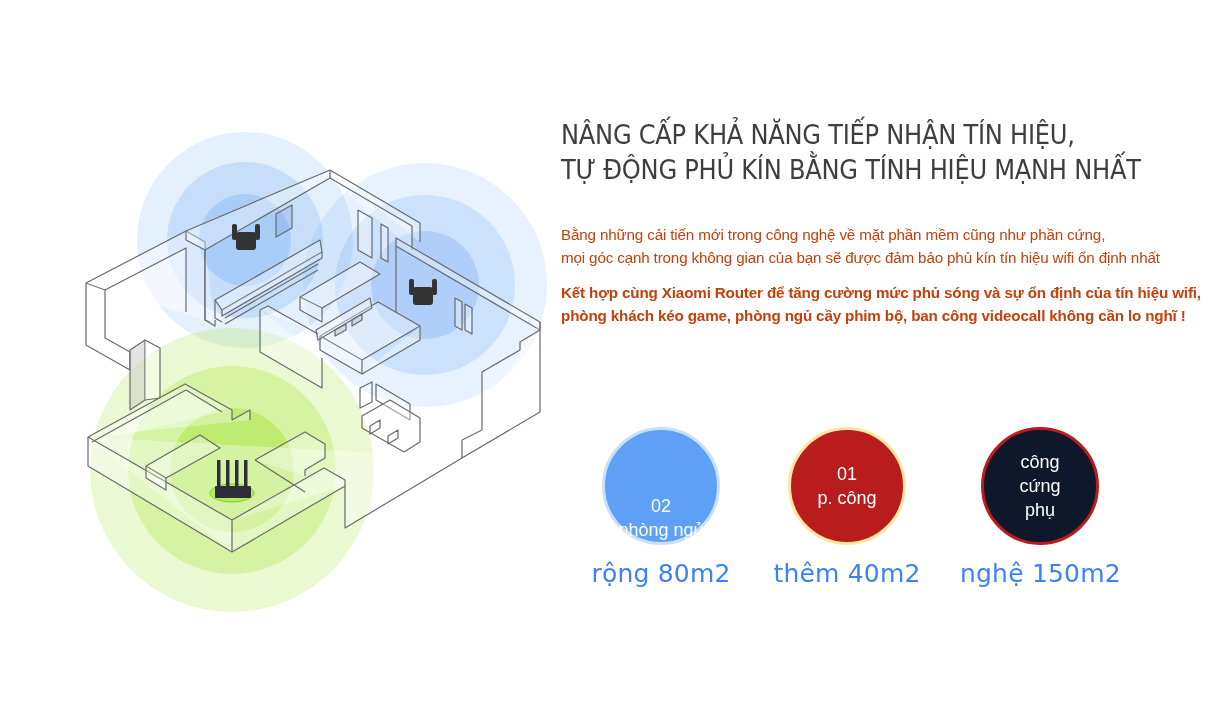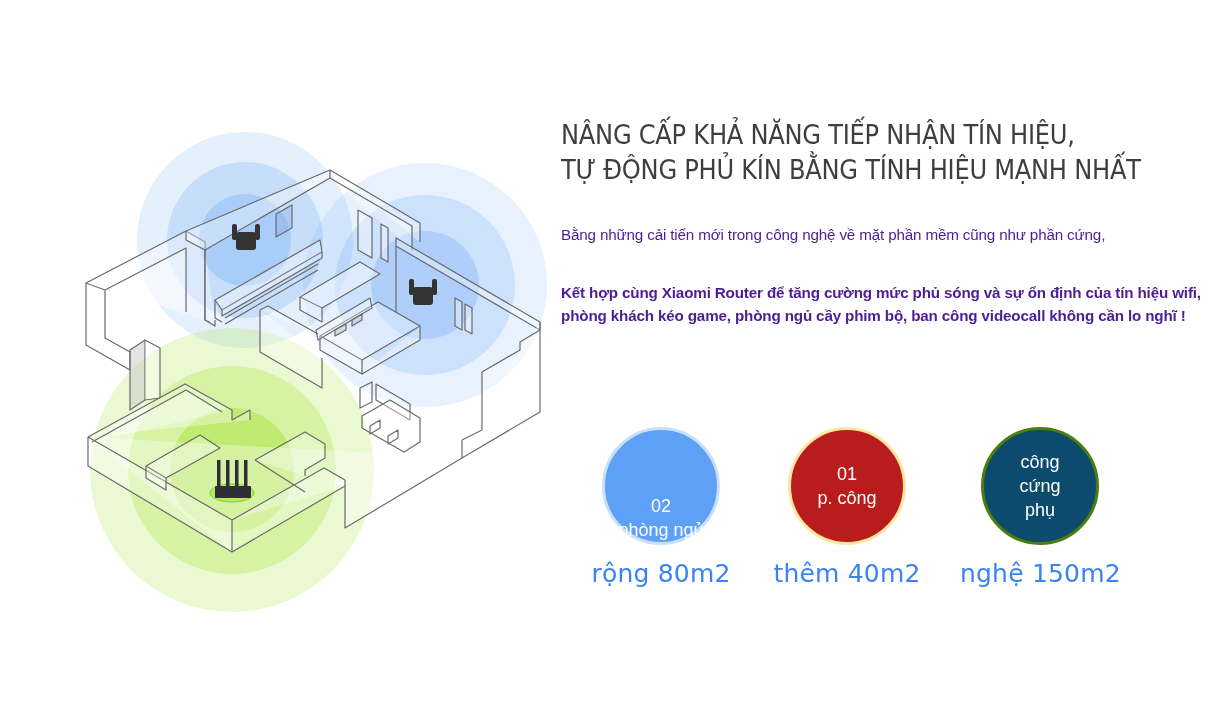--- a/index.html
+++ b/index.html
@@ -5,32 +5,32 @@
     html, body { margin: 0; padding: 0; background: #ffffff; }
     body { width: 1226px; height: 710px; position: relative; overflow: hidden;
            font-family: "Liberation Sans", "DejaVu Sans", sans-serif; color: #444; }
     .illustration { position: absolute; left: 60px; top: 100px; width: 500px; height: 530px; }
     .headline { position: absolute; left: 561px; top: 118px; margin: 0;
                 font-family: "DejaVu Sans", sans-serif; font-weight: normal;
                 font-size: 26px; line-height: 35px; color: #3e3e3e; letter-spacing: -0.3px;
                 transform: scaleX(0.93); transform-origin: left top; white-space: nowrap; }
     .headline span { display: block; }
     .para { position: absolute; left: 561px; margin: 0; font-size: 15.2px; line-height: 23px;
-            color: #4c1d95; white-space: nowrap; letter-spacing: -0.15px; }
+            color: #c2410c; white-space: nowrap; letter-spacing: -0.15px; }
     .para span { display: block; }
     .para1 { top: 223px; }
     .para2 { top: 281px; font-weight: bold; }
     .stat { position: absolute; top: 427px; width: 160px; text-align: center; }
     .circle { width: 118px; height: 118px; border-radius: 50%; margin: 0 auto;
               display: flex; flex-direction: column; align-items: center; justify-content: center;
               color: #ffffff; font-size: 18px; line-height: 24px; box-sizing: border-box; }
     .circle span { display: block; }
     .c-blue { background: #5ea0f5; border: 3px solid #c9e0fb; justify-content: flex-end; }
     .c-yellow { background: #b91c1c; border: 3px solid #ffe7a3; }
-    .c-green { background: #0c4a6e; border: 3px solid #4d7c0f; }
+    .c-green { background: #0f172a; border: 3px solid #b91c1c; }
     .caption { margin-top: 14px; font-family: "DejaVu Sans", sans-serif; font-size: 25px;
                color: #3b82f6; white-space: nowrap; letter-spacing: 0.2px; }
   </style>
 </head>
 <body>
 
 <svg class="illustration" viewBox="60 100 500 530" xmlns="http://www.w3.org/2000/svg">
 
   <g>
     <circle cx="245" cy="240" r="108" fill="#5ea0f5" opacity="0.16"></circle>
@@ -136,20 +136,21 @@
   </g>
 </svg>
 
 <h1 class="headline">
   <span>NÂNG CẤP KHẢ NĂNG TIẾP NHẬN TÍN HIỆU,</span>
   <span>TỰ ĐỘNG PHỦ KÍN BẰNG TÍNH HIỆU MẠNH NHẤT</span>
 </h1>
 
 <p class="para para1">
   <span>Bằng những cải tiến mới trong công nghệ về mặt phần mềm cũng như phần cứng,</span>
+  <span> mọi góc cạnh trong không gian của bạn sẽ được đảm bảo phủ kín tín hiệu wifi ổn định nhất</span>
 </p>
 
 <p class="para para2">
   <span>Kết hợp cùng Xiaomi Router để tăng cường mức phủ sóng và sự ổn định của tín hiệu wifi,</span>
   <span>phòng khách kéo game, phòng ngủ cầy phim bộ, ban công videocall không cần lo nghĩ !</span>
 </p>
 
 <div class="stat" style="left:581px;">
   <div class="circle c-blue">
     <span>02</span>

